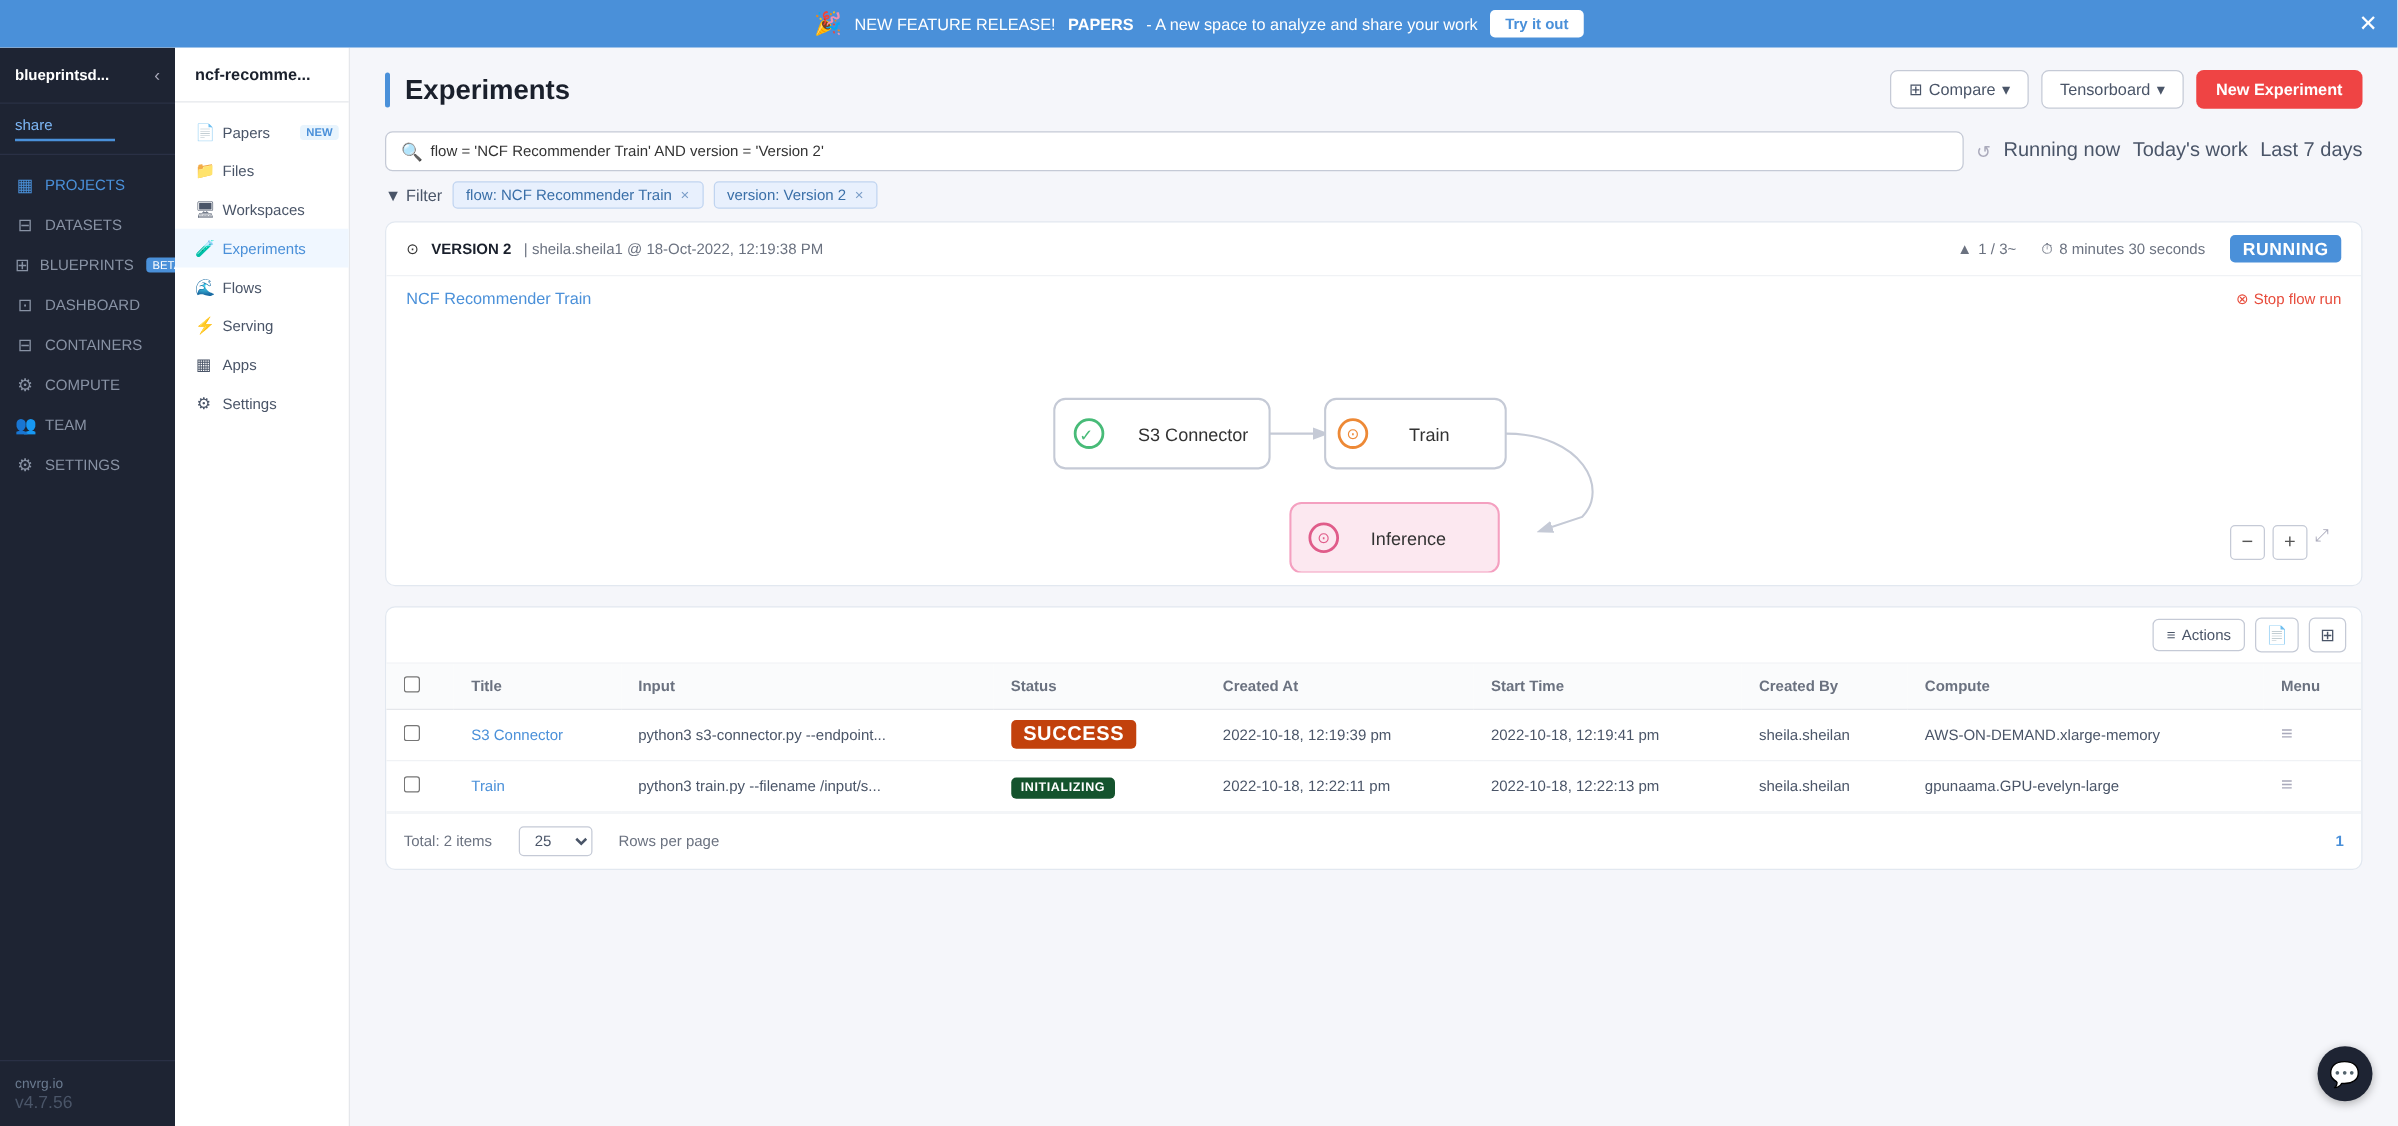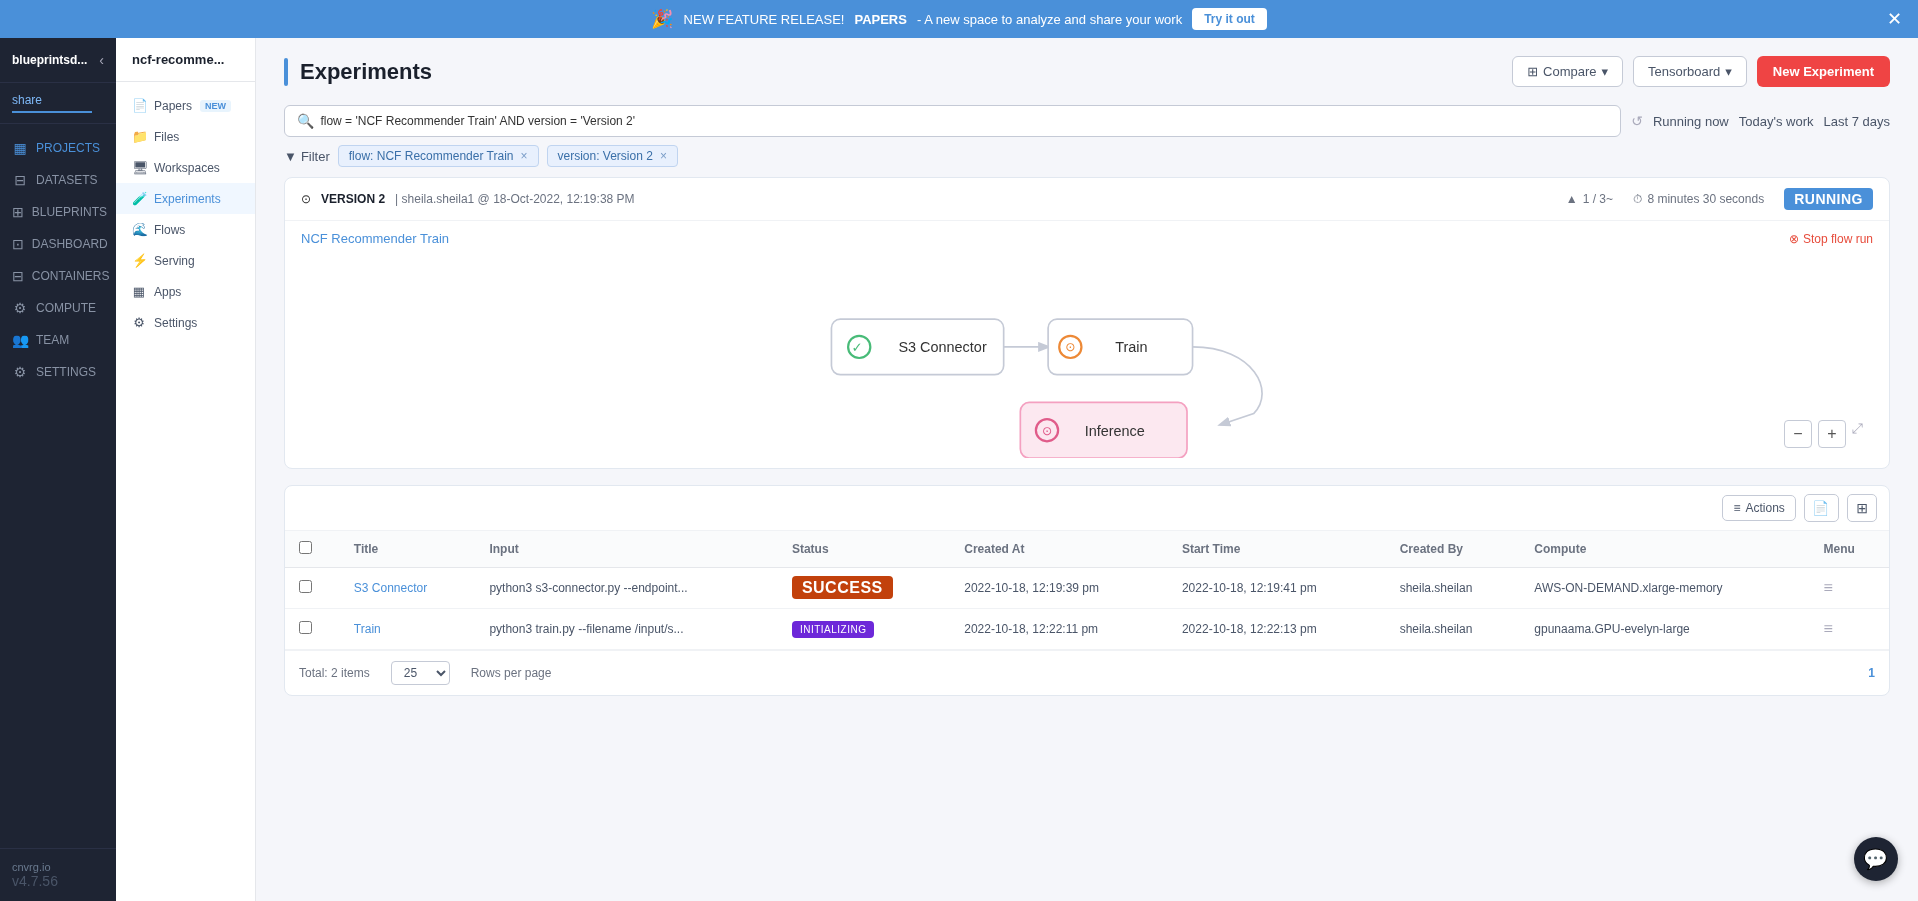--- a/index.html
+++ b/index.html
@@ -9,21 +9,21 @@
     .top-banner { background: #4a90d9; color: white; display: flex; align-items: center; justify-content: center; gap: 10px; padding: 8px 16px; font-size: 13px; position: relative; flex-shrink: 0; }
     .top-banner .banner-icon { font-size: 18px; }
     .top-banner .papers-link { font-weight: bold; }
     .top-banner .try-btn { background: white; color: #4a90d9; border: none; border-radius: 4px; padding: 4px 12px; cursor: pointer; font-size: 12px; font-weight: 600; }
     .top-banner .close-btn { position: absolute; right: 16px; background: none; border: none; color: white; font-size: 18px; cursor: pointer; }
 
     
     .app-body { display: flex; flex: 1; overflow: hidden; }
 
     
-    .sidebar { width: 116px; background: #1e2433; color: #aab; display: flex; flex-direction: column; flex-shrink: 0; }
+    .sidebar { width: 140px; background: #1e2433; color: #aab; display: flex; flex-direction: column; flex-shrink: 0; }
     .sidebar-header { padding: 14px 12px; display: flex; align-items: center; justify-content: space-between; border-bottom: 1px solid #2a3045; }
     .sidebar-org { color: #fff; font-size: 12px; font-weight: 600; }
     .sidebar-toggle { color: #aab; cursor: pointer; font-size: 14px; }
     .sidebar-user { padding: 10px 12px; color: #7eb8f7; font-size: 12px; border-bottom: 1px solid #2a3045; }
     .sidebar-user-bar { width: 80px; height: 2px; background: #4a90d9; margin-top: 4px; }
     .sidebar-nav { flex: 1; padding: 8px 0; }
     .sidebar-item { display: flex; align-items: center; gap: 8px; padding: 8px 12px; color: #8892a4; font-size: 12px; cursor: pointer; font-weight: 500; }
     .sidebar-item.active { color: #4a90d9; }
     .sidebar-item .icon { font-size: 14px; width: 16px; text-align: center; }
     .sidebar-item .badge { background: #4a90d9; color: white; font-size: 9px; padding: 1px 5px; border-radius: 3px; margin-left: 2px; }
@@ -31,41 +31,41 @@
     .sidebar-brand { color: #6a7a8f; font-size: 11px; }
     .sidebar-version { color: #4a5568; font-size: 14px; }
 
     
     .secondary-sidebar { width: 140px; background: #fff; border-right: 1px solid #e5e7eb; display: flex; flex-direction: column; flex-shrink: 0; }
     .secondary-sidebar-title { padding: 14px 16px; font-size: 13px; font-weight: 600; color: #1a202c; border-bottom: 1px solid #e5e7eb; }
     .secondary-nav { padding: 8px 0; }
     .secondary-item { display: flex; align-items: center; gap: 8px; padding: 8px 16px; font-size: 12px; color: #4a5568; cursor: pointer; }
     .secondary-item.active { color: #4a90d9; background: #f0f7ff; }
     .secondary-item .icon { font-size: 13px; width: 14px; text-align: center; }
-    .secondary-item .new-badge { background: #e8f4fd; color: #4a90d9; font-size: 9px; padding: 1px 5px; border-radius: 3px; font-weight: 600; }
+    .secondary-item .new-badge { background: #e8f4fd; color: #4a90d9; font-size: 9px; padding: 1px 5px; border-radius: 3px; font-weight: 600; margin-left: 16px; }
 
     
     .main-content { flex: 1; display: flex; flex-direction: column; overflow: hidden; background: #f5f6fa; }
 
     
     .page-header { display: flex; align-items: center; justify-content: space-between; padding: 18px 28px 14px; background: #f5f6fa; }
     .page-title-wrap { display: flex; align-items: center; gap: 12px; }
     .page-title-bar { width: 4px; height: 28px; background: #4a90d9; border-radius: 2px; }
     .page-title { font-size: 22px; font-weight: 600; color: #1a202c; }
     .header-actions { display: flex; align-items: center; gap: 10px; }
     .btn-outline { background: white; border: 1.5px solid #c5cad6; color: #4a5568; border-radius: 6px; padding: 7px 14px; font-size: 13px; cursor: pointer; display: flex; align-items: center; gap: 5px; font-weight: 500; }
     .btn-primary { background: #ef4444; border: none; color: white; border-radius: 6px; padding: 8px 16px; font-size: 13px; cursor: pointer; font-weight: 600; }
 
     
     .search-row { display: flex; align-items: center; gap: 10px; padding: 4px 28px 8px; }
     .search-box { flex: 1; display: flex; align-items: center; gap: 6px; border: 1.5px solid #c5cad6; border-radius: 6px; padding: 7px 12px; background: white; }
     .search-box input { border: none; outline: none; flex: 1; font-size: 12px; color: #333; }
     .search-icon { color: #aab; font-size: 14px; }
     .filter-btn { display: flex; align-items: center; gap: 4px; color: #4a5568; cursor: pointer; }
-    .time-filter { color: #4a5568; font-size: 13px; cursor: pointer; }
+    .time-filter { color: #4a5568; font-size: 16px; cursor: pointer; }
     .refresh-icon { font-size: 14px; color: #aab; cursor: pointer; }
 
     
     .filter-tags-row { display: flex; align-items: center; gap: 8px; padding: 0 28px 10px; }
     .filter-tag { display: flex; align-items: center; gap: 5px; background: #e8f0fd; border: 1px solid #c0d4f0; border-radius: 4px; padding: 3px 10px; font-size: 12px; color: #3a6fa8; }
     .filter-tag .remove { cursor: pointer; color: #7a9dc8; font-size: 12px; margin-left: 2px; }
 
     
     .experiment-card { margin: 0 28px 16px; background: white; border: 1px solid #e2e8f0; border-radius: 8px; overflow: hidden; }
     .experiment-card-header { display: flex; align-items: center; justify-content: space-between; padding: 10px 16px; border-bottom: 1px solid #f0f2f5; }
@@ -86,21 +86,21 @@
     
     .table-section { margin: 0 28px; background: white; border: 1px solid #e2e8f0; border-radius: 8px; overflow: hidden; }
     .table-toolbar { display: flex; justify-content: flex-end; align-items: center; padding: 8px 12px; border-bottom: 1px solid #f0f2f5; gap: 8px; }
     .toolbar-btn { display: flex; align-items: center; gap: 5px; border: 1.5px solid #c5cad6; border-radius: 5px; padding: 5px 10px; font-size: 12px; color: #4a5568; cursor: pointer; background: white; }
     .toolbar-icon-btn { border: 1.5px solid #c5cad6; border-radius: 5px; padding: 5px 8px; font-size: 14px; color: #4a5568; cursor: pointer; background: white; }
     table { width: 100%; border-collapse: collapse; }
     thead th { padding: 10px 14px; text-align: left; font-size: 12px; font-weight: 600; color: #6b7280; border-bottom: 1.5px solid #e5e7eb; background: #fafbfc; }
     tbody td { padding: 11px 14px; font-size: 12px; color: #4a5568; border-bottom: 1px solid #f0f2f5; }
     .td-link { color: #4a90d9; cursor: pointer; font-weight: 500; }
     .badge-success { background: #c2410c; color: white; font-size: 16px; font-weight: 700; padding: 3px 10px; border-radius: 4px; letter-spacing: 0.5px; }
-    .badge-init { background: #6d28d9; color: white; font-size: 10px; font-weight: 400; padding: 3px 8px; border-radius: 4px; letter-spacing: 0.5px; }
+    .badge-init { background: #14532d; color: white; font-size: 10px; font-weight: 700; padding: 3px 8px; border-radius: 4px; letter-spacing: 0.5px; }
     .menu-dots { color: #aab; cursor: pointer; font-size: 16px; }
     input[type="checkbox"] { cursor: pointer; }
     .table-footer { display: flex; align-items: center; justify-content: space-between; padding: 10px 14px; border-top: 1px solid #f0f2f5; font-size: 12px; color: #6b7280; }
     .rows-select { display: flex; align-items: center; gap: 21px; }
     .rows-select select { border: 1.5px solid #c5cad6; border-radius: 4px; padding: 3px 8px; font-size: 12px; color: #4a5568; background: white; cursor: pointer; }
     .page-num { color: #4a90d9; font-weight: 600; }
 
     
     .chat-bubble { position: fixed; bottom: 20px; right: 20px; width: 44px; height: 44px; background: #1e2433; border-radius: 50%; display: flex; align-items: center; justify-content: center; cursor: pointer; box-shadow: 0 2px 8px rgba(0,0,0,0.3); }
     .chat-bubble-icon { color: white; font-size: 20px; }

